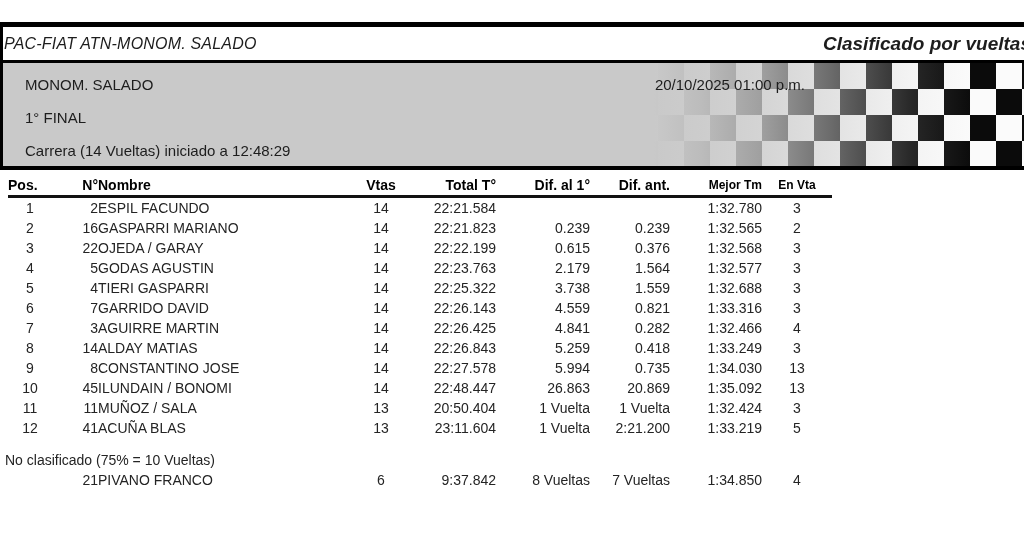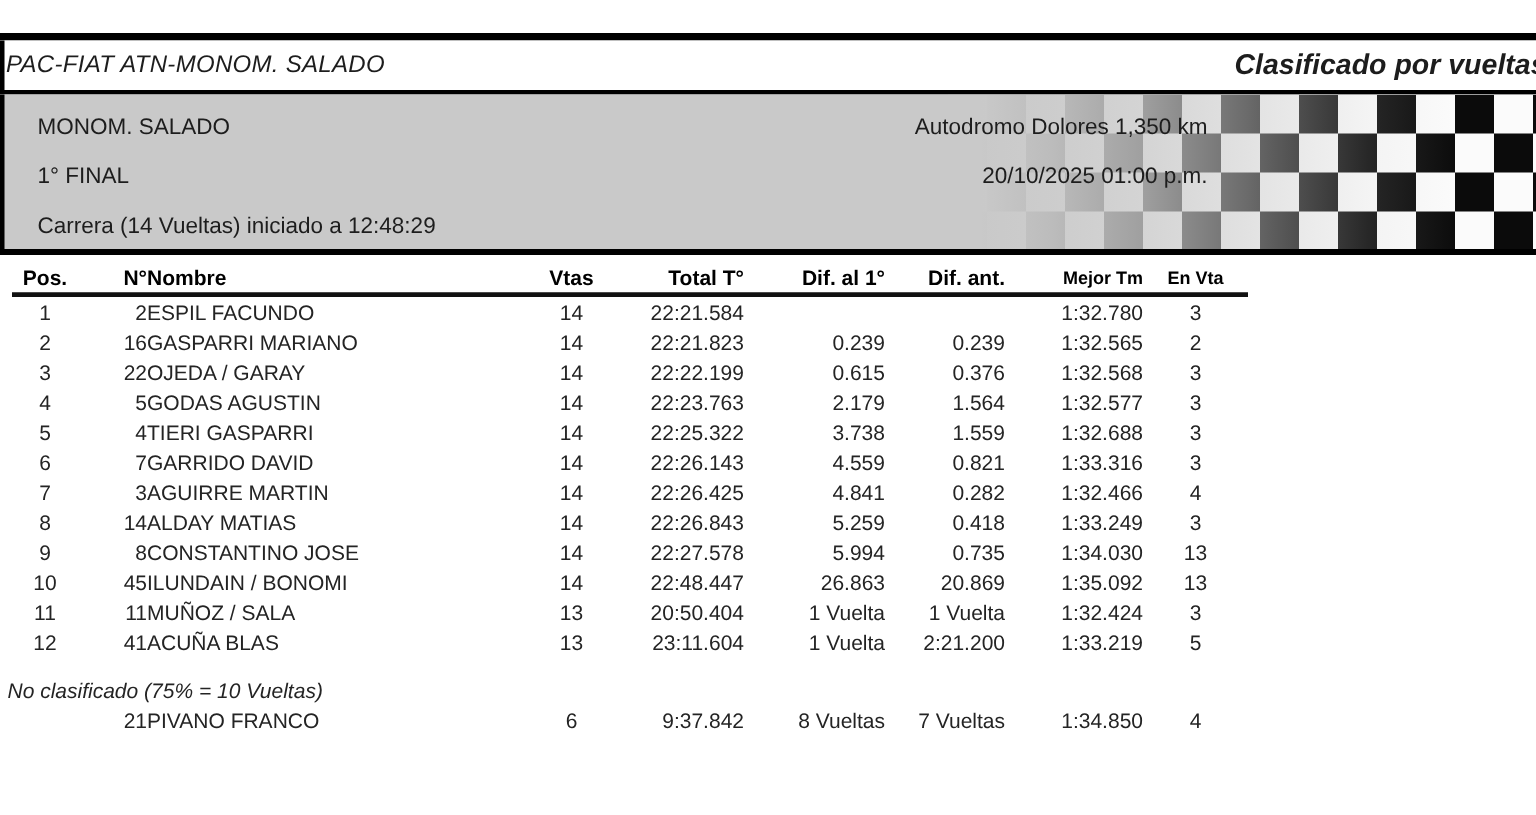--- a/index.html
+++ b/index.html
@@ -59,32 +59,32 @@
   }
   table.results td, table.results th{
     padding:0;height:20px;line-height:20px;overflow:hidden;white-space:nowrap;
   }
   thead th{
     font-weight:bold;color:#000;
     border-bottom:3px solid #111;
     height:22px;line-height:20px;vertical-align:bottom;
   }
   .c0{text-align:center;}
-  th.c0{text-align:center;padding-left:14px;}
+  th.c0{text-align:left;padding-left:14px;}
   .c1{text-align:right;padding-right:3px;}
   .c2{text-align:left;padding-left:14px;}
   .c3{text-align:center;}
   .c4{text-align:right;padding-right:2px;margin-top:40px;}
   .c5{text-align:right;padding-right:2px;}
   .c6{text-align:right;padding-right:2px;}
   .c7{text-align:right;padding-right:4px;}
   .c8{text-align:center;}
   th.c7, th.c8{font-size:12px;}
 
-  .nc-label{margin:14px 7px 0 5px;font-size:14px;color:#242424;font-style:italic;}
+  .nc-label{margin:14px 7px 0 5px;font-size:14px;color:#242424;}
   table.nc{margin-top:2px;}
   table.nc td{height:20px;}
 </style>
 </head>
 <body>
 
 <div class="page">
 
   <div class="top-bar"></div>
 
@@ -96,21 +96,20 @@
   <div class="mid-bar"></div>
 
   <div class="info-band">
     <div class="flag"></div>
     <div class="info-left">
       <div>MONOM. SALADO</div>
       <div>1° FINAL</div>
       <div>Carrera (14 Vueltas) iniciado a 12:48:29</div>
     </div>
     <div class="info-right">
-      <div>Autodromo Dolores 1,350 km</div>
       <div>20/10/2025 01:00 p.m.</div>
     </div>
   </div>
 
   <div class="bottom-bar"></div>
 
   <table class="results">
     <colgroup>
       <col style="width:44px">
         <col style="width:46px">

